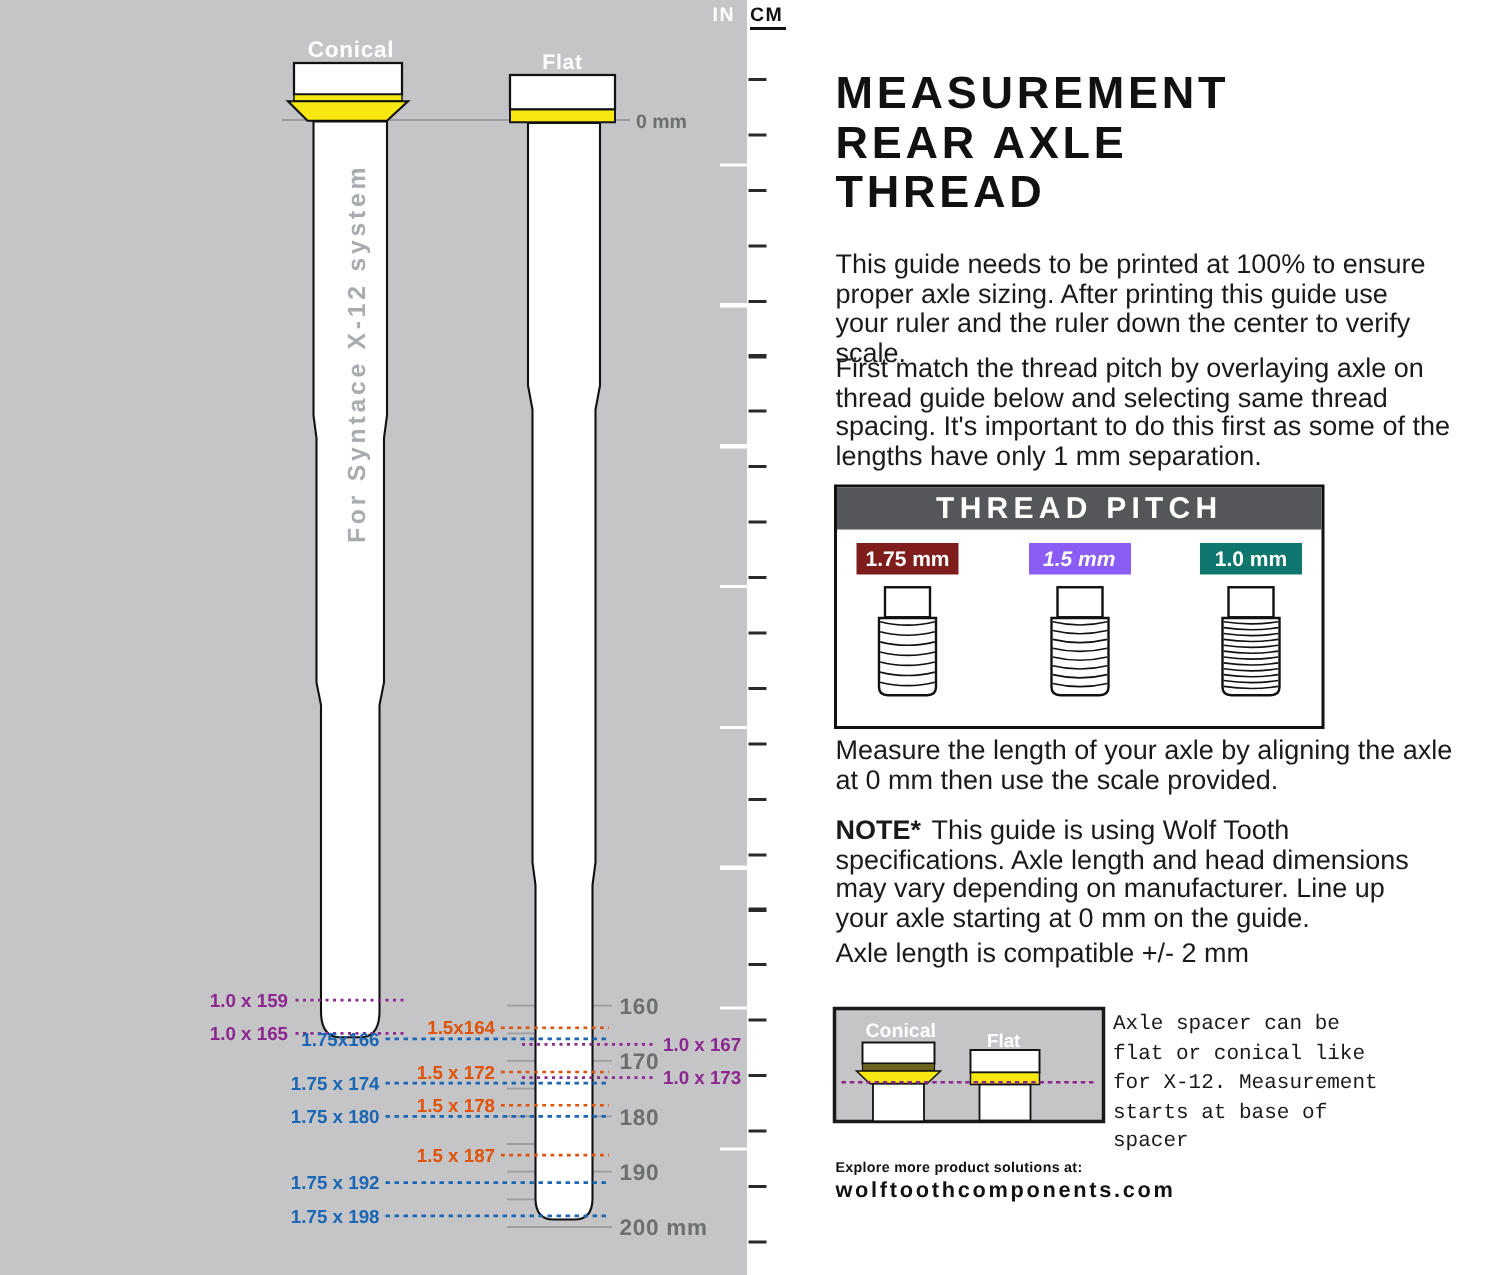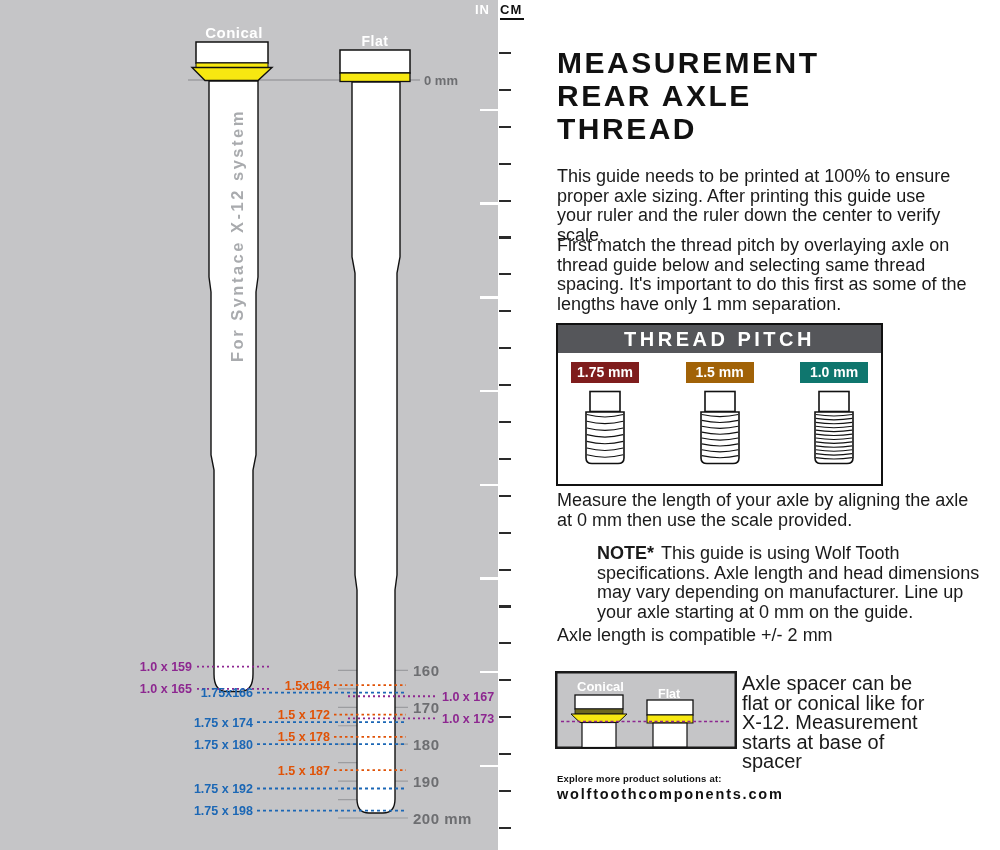--- a/index.html
+++ b/index.html
@@ -160,21 +160,21 @@
               <path d="M10.8 24.5 C 22 27.521428571428572, 36 27.521428571428572, 47.2 24.5" fill="none" stroke="#111" stroke-width="1.1"></path>
               <path d="M10.8 31.214285714285715 C 22 34.23571428571429, 36 34.23571428571429, 47.2 31.214285714285715" fill="none" stroke="#111" stroke-width="1.1"></path>
               <path d="M10.8 37.92857142857143 C 22 40.95, 36 40.95, 47.2 37.92857142857143" fill="none" stroke="#111" stroke-width="1.1"></path>
               <path d="M10.8 44.64285714285714 C 22 47.66428571428571, 36 47.66428571428571, 47.2 44.64285714285714" fill="none" stroke="#111" stroke-width="1.1"></path>
               <path d="M10.8 51.35714285714286 C 22 54.37857142857143, 36 54.37857142857143, 47.2 51.35714285714286" fill="none" stroke="#111" stroke-width="1.1"></path>
               <path d="M10.8 58.07142857142857 C 22 61.09285714285714, 36 61.09285714285714, 47.2 58.07142857142857" fill="none" stroke="#111" stroke-width="1.1"></path>
               <path d="M10.8 64.78571428571428 C 22 67.80714285714285, 36 67.80714285714285, 47.2 64.78571428571428" fill="none" stroke="#111" stroke-width="1.1"></path>
             </svg>
         </div>
         <div class="thread-item">
-          <div class="pitch-label" style="background-color: #a16207;">1.5 mm</div>
+          <div class="pitch-label" style="background-color: #8b5cf6; font-style: italic;">1.5 mm</div>
           <svg class="bolt" width="58" height="76" viewBox="0 0 58 76">
               <rect x="14" y="1.5" width="30" height="20" fill="#fff" stroke="#111" stroke-width="1.6"></rect>
               <path d="M10 22 L48 22 L48 68 Q48 73.5 42 73.5 L16 73.5 Q10 73.5 10 68 Z" fill="#fff" stroke="#111" stroke-width="1.6"></path>
               <path d="M10.8 24.5 C 22 27.14375, 36 27.14375, 47.2 24.5" fill="none" stroke="#111" stroke-width="1.1"></path>
               <path d="M10.8 30.375 C 22 33.01875, 36 33.01875, 47.2 30.375" fill="none" stroke="#111" stroke-width="1.1"></path>
               <path d="M10.8 36.25 C 22 38.89375, 36 38.89375, 47.2 36.25" fill="none" stroke="#111" stroke-width="1.1"></path>
               <path d="M10.8 42.125 C 22 44.76875, 36 44.76875, 47.2 42.125" fill="none" stroke="#111" stroke-width="1.1"></path>
               <path d="M10.8 48 C 22 50.64375, 36 50.64375, 47.2 48" fill="none" stroke="#111" stroke-width="1.1"></path>
               <path d="M10.8 53.875 C 22 56.51875, 36 56.51875, 47.2 53.875" fill="none" stroke="#111" stroke-width="1.1"></path>
               <path d="M10.8 59.75 C 22 62.39375, 36 62.39375, 47.2 59.75" fill="none" stroke="#111" stroke-width="1.1"></path>
@@ -198,21 +198,21 @@
               <path d="M10.8 59.75 C 22 61.5125, 36 61.5125, 47.2 59.75" fill="none" stroke="#111" stroke-width="1.1"></path>
               <path d="M10.8 63.666666666666664 C 22 65.42916666666666, 36 65.42916666666666, 47.2 63.666666666666664" fill="none" stroke="#111" stroke-width="1.1"></path>
               <path d="M10.8 67.58333333333333 C 22 69.34583333333333, 36 69.34583333333333, 47.2 67.58333333333333" fill="none" stroke="#111" stroke-width="1.1"></path>
             </svg>
         </div>
       </div>
     </div>
 
     <p class="abs" style="left:557px;top:491px;width:420px;">Measure the length of your axle by aligning the axle at 0 mm then use the scale provided.</p>
 
-    <p class="abs" style="left:557px;top:544px;width:400px;margin-left:40px;">
+    <p class="abs" style="left:557px;top:544px;width:400px;">
       <span class="note-b">NOTE*</span><span>This guide is using Wolf Tooth specifications. Axle length and head dimensions may vary depending on manufacturer. Line up your axle starting at 0 mm on the guide.</span>
     </p>
 
     <p class="abs" style="left:557px;top:626px;">Axle length is compatible +/- 2 mm</p>
 
     <svg class="abs" style="left:555px;top:671px;" width="182" height="78" viewBox="0 0 182 78">
       <rect x="1.25" y="1.25" width="179.5" height="75.5" fill="#c5c5c7" stroke="#1a1a1a" stroke-width="2.5"></rect>
       <text x="22" y="20" font-size="13" font-weight="bold" fill="#ffffff">Conical</text>
       <text x="103" y="27" font-size="12.5" font-weight="bold" fill="#ffffff">Flat</text>
 
@@ -220,20 +220,20 @@
       <rect x="20" y="38" width="48" height="5" stroke="#111" stroke-width="0.8" fill="#6e681f"></rect>
       <path d="M16 43 L72 43 L63 51.5 L25 51.5 Z" stroke="#111" stroke-width="1" fill="#f7e811"></path>
       <rect x="27" y="51.5" width="34" height="25" fill="#ffffff" stroke="#111" stroke-width="1.2"></rect>
 
       <rect x="92" y="29" width="46" height="15" fill="#ffffff" stroke="#111" stroke-width="1.3"></rect>
       <rect x="92" y="44" width="46" height="8" stroke="#111" stroke-width="1" fill="#f7e811"></rect>
       <rect x="98" y="52" width="34" height="24" fill="#ffffff" stroke="#111" stroke-width="1.2"></rect>
       <line x1="6" y1="50.5" x2="176" y2="50.5" stroke-width="1.6" stroke-dasharray="3 2.5" stroke="#8d2790"></line>
     </svg>
 
-    <p class="abs" style="left:742px;top:674px;width:190px;font-size:20px;line-height:19.5px;">Axle spacer can be flat or conical like for X-12. Measurement starts at base of spacer</p>
+    <p class="abs" style="left:742px;top:674px;width:190px;font-size:14px;line-height:19.5px;font-family:Liberation Mono, monospace;">Axle spacer can be flat or conical like for X-12. Measurement starts at base of spacer</p>
 
     <div class="abs" style="left:557px;top:773px;">
       <div class="footer-tag">Explore more product solutions at:</div>
       <div class="footer-site">wolftoothcomponents.com</div>
     </div>
   </div>
 </div>
 
 </body></html>

